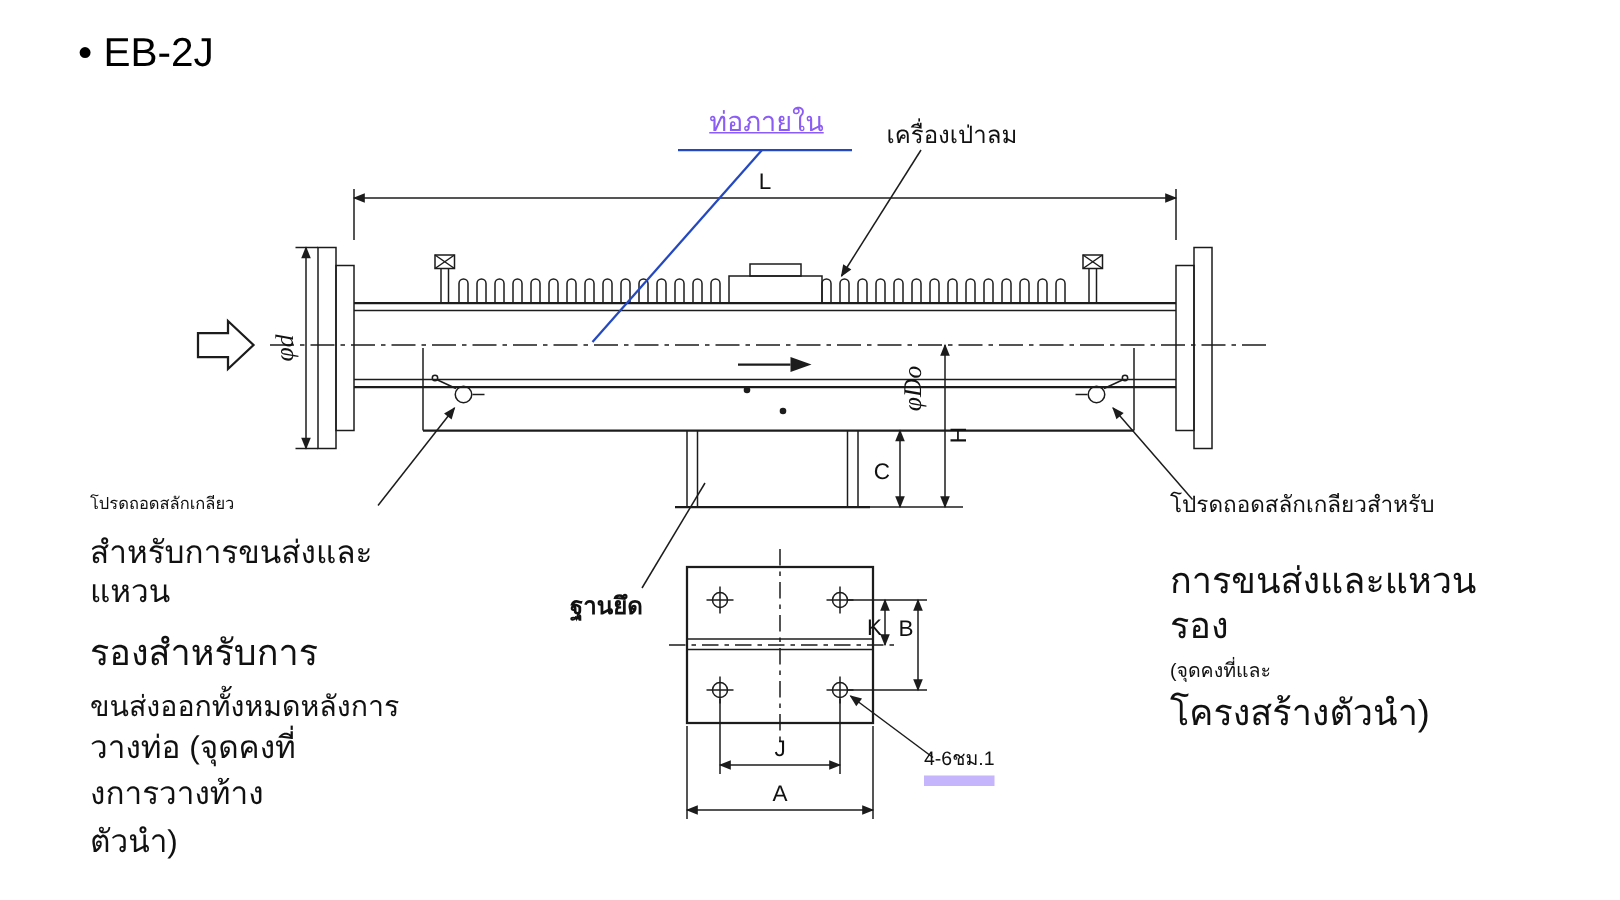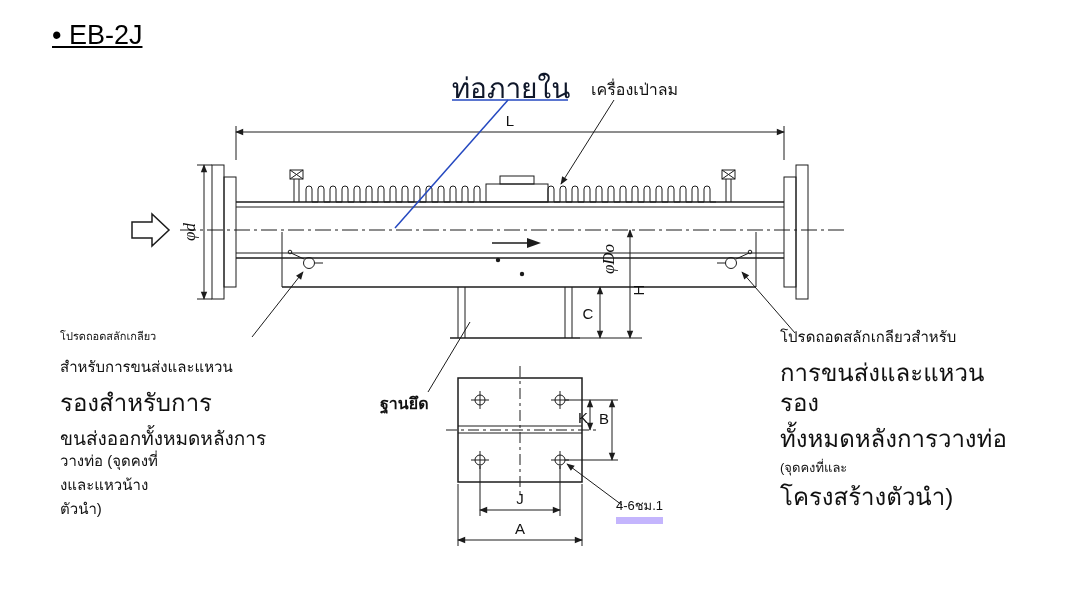--- a/index.html
+++ b/index.html
@@ -10,35 +10,35 @@
   svg .ln2{stroke:#1c1c1c;stroke-width:1.5;fill:none;}
   svg .dim{stroke:#1c1c1c;stroke-width:1;fill:none;}
   svg .cl{stroke:#1c1c1c;stroke-width:1;fill:none;stroke-dasharray:16 4 3 4;}
   svg .cl2{stroke:#1c1c1c;stroke-width:1;fill:none;stroke-dasharray:11 4 3 4;}
   svg .fl{fill:#1c1c1c;stroke:none;}
   svg .blue{stroke:#2448c0;stroke-width:1.5;fill:none;}
   svg text{fill:#111;stroke:none;font-family:"Liberation Sans", sans-serif;}
   svg .dtxt{font-size:15px;}
   svg .dtxt-i{font-size:17px;font-style:italic;font-family:"Liberation Serif", serif;}
   .lbl{position:absolute;white-space:nowrap;}
-  .title{left:52px;top:20px;font-size:27px;color:#000;text-decoration:underline;}
-  .inner-pipe{left:450px;top:66px;width:122px;text-align:center;font-size:28px;color:#0f172a;}
+  .title{left:52px;top:20px;font-size:27px;color:#000;}
+  .inner-pipe{left:450px;top:66px;width:122px;text-align:center;font-size:18px;color:#8b5cf6;text-decoration:underline;}
   .blower{left:591px;top:77px;font-size:16px;}
   .base-mount{left:380px;top:391px;font-size:16px;font-weight:bold;}
   .holes{left:616px;top:495px;font-size:13px;border-bottom:7px solid #c4b5fd;padding-bottom:1px;}
   .notes-left{position:absolute;left:60px;top:330px;width:230px;line-height:1.25;}
   .notes-left span{display:block;}
   .notes-right{position:absolute;left:780px;top:328px;width:240px;line-height:1.25;}
   .notes-right span{display:block;}
   .nlA{font-size:11px;margin-bottom:14px;}
-  .nlB{font-size:15px;margin-bottom:11px;}
+  .nlB{font-size:21px;margin-bottom:11px;font-family:Liberation Mono, monospace;}
   .nlC{font-size:24px;margin-bottom:9px;}
   .nlD{font-size:19px;margin-bottom:2px;}
-  .nlE{font-size:15px;margin-bottom:5px;}
-  .nrA{font-size:15px;margin-bottom:11px;}
+  .nlE{font-size:21px;margin-bottom:5px;}
+  .nrA{font-size:15px;margin-bottom:26px;}
   .nrB{font-size:24px;margin-bottom:6px;}
   .nrC{font-size:13px;margin-bottom:6px;}
 </style>
 </head>
 <body>
 
 <div class="canvas">
 
   <svg width="1080" height="600" viewBox="0 0 1080 600">
     <defs>
@@ -220,25 +220,24 @@
   <div class="lbl blower">เครื่องเป่าลม</div>
   <div class="lbl base-mount">ฐานยึด</div>
   <div class="lbl holes">4-6ชม.1</div>
 
   <div class="notes-left">
     <span class="nlA">โปรดถอดสลักเกลียว</span>
     <span class="nlB">สำหรับการขนส่งและแหวน</span>
     <span class="nlC">รองสำหรับการ</span>
     <span class="nlD">ขนส่งออกทั้งหมดหลังการ</span>
     <span class="nlE">วางท่อ (จุดคงที่</span>
-    <span class="nlE">งและแหวน้าง</span>
+    <span class="nlE">งการวางท้าง</span>
     <span class="nlE">ตัวนำ)</span>
   </div>
 
   <div class="notes-right">
     <span class="nrA">โปรดถอดสลักเกลียวสำหรับ</span>
     <span class="nrB">การขนส่งและแหวนรอง</span>
-    <span class="nrB">ทั้งหมดหลังการวางท่อ</span>
     <span class="nrC">(จุดคงที่และ</span>
     <span class="nrB">โครงสร้างตัวนำ)</span>
   </div>
 
 </div>
 
 </body></html>

